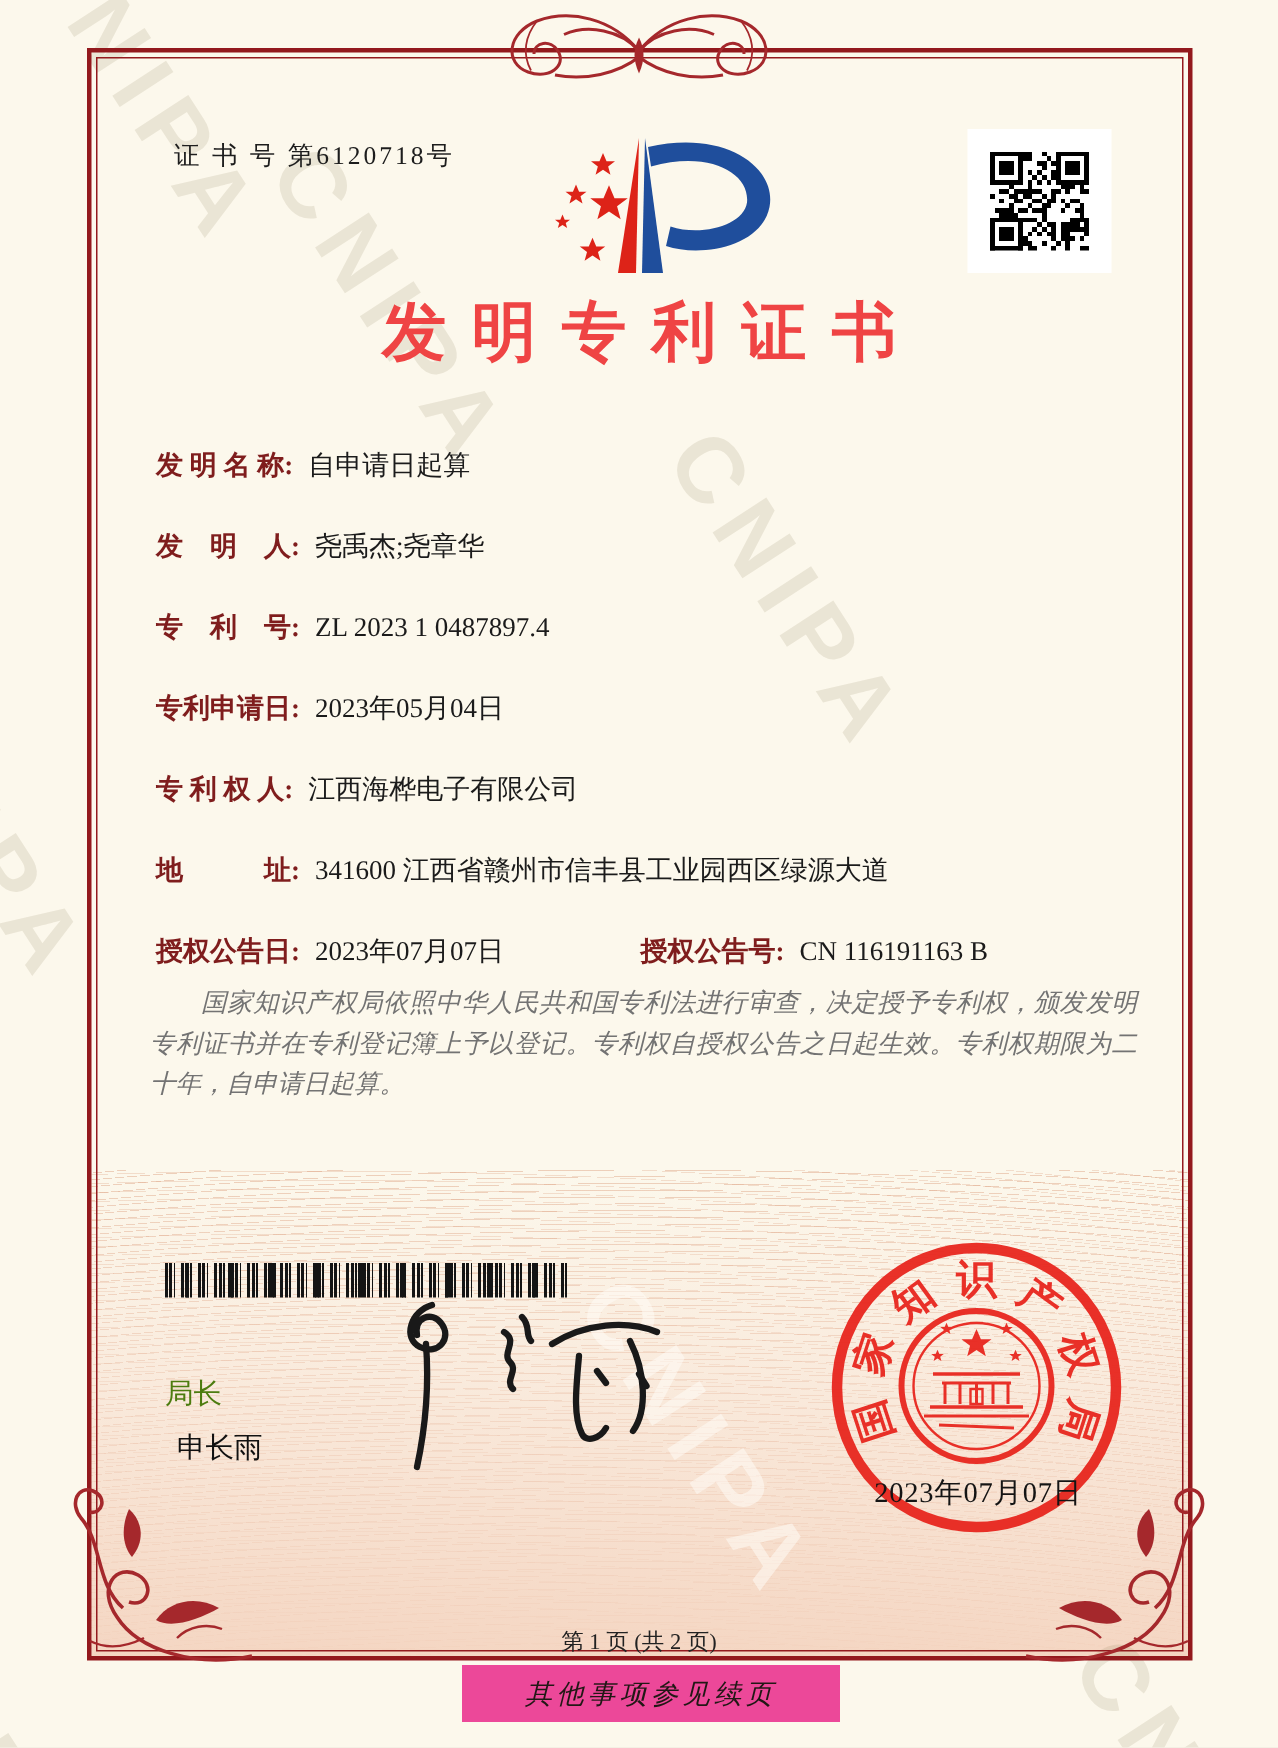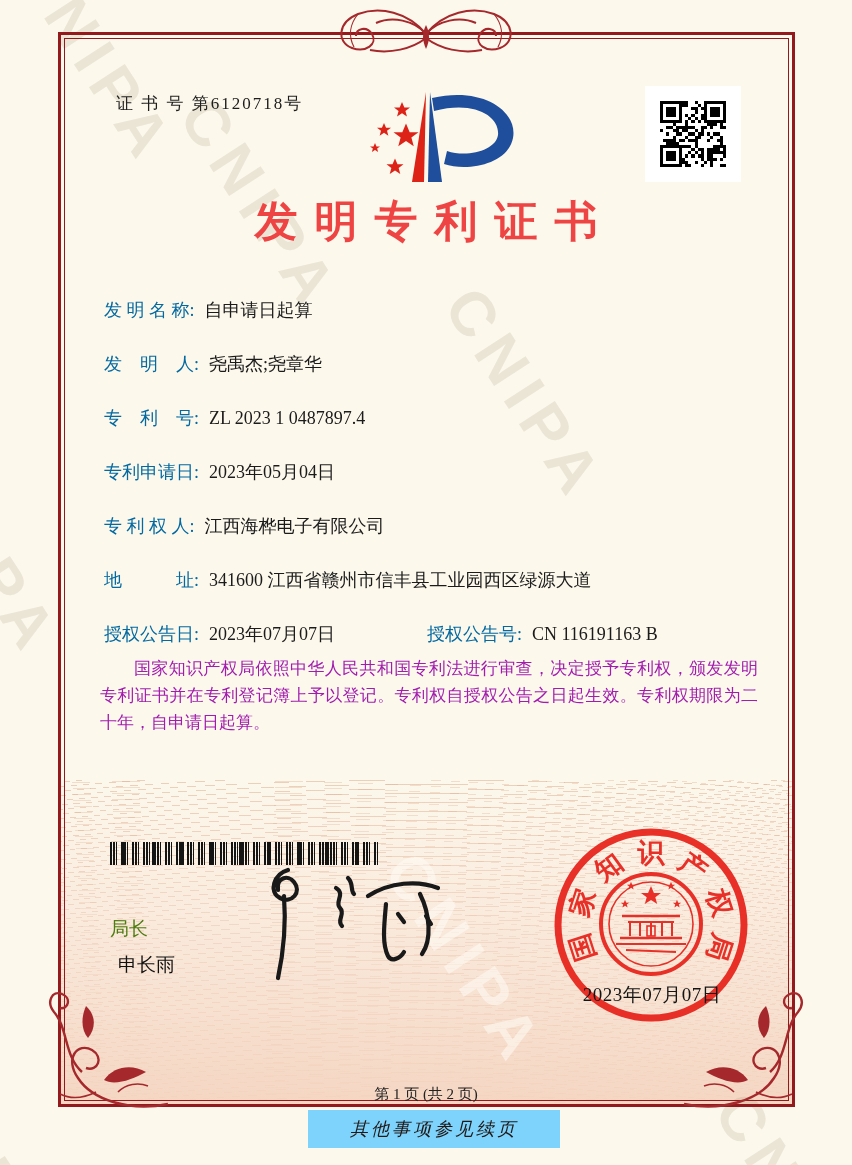--- a/index.html
+++ b/index.html
@@ -42,26 +42,26 @@
     background:#ffffff; z-index:5;
   }
   .qr-wrap svg { position:absolute; left:15px; top:15px; }
   .title {
     position:absolute; left:0; top:193px; width:852px; z-index:5;
     text-align:center; font-size:43px; font-weight:bold; color:#ef4444;
     letter-spacing:17px; text-indent:17px;
   }
   
   .row { position:absolute; left:104px; z-index:5; font-size:18px; color:#1b1b1b; white-space:nowrap; }
-  .row .lbl { color:#0369a1; }
+  .row .lbl { color:#7f1d1d;font-weight:bold; }
   .row .val { margin-left:10px; }
   
   .legal {
     position:absolute; left:100px; top:655px; width:658px; z-index:5;
-    font-size:17px; color:#a21caf; line-height:27px;
+    font-size:17px; font-style:italic; color:#737373; line-height:27px;
     text-align:justify;
   }
   .legal p { text-indent:2em; margin-bottom:7px; }
   
   .barcode {
     position:absolute; left:110px; top:842px; width:268px; height:23px; z-index:5;
     background:
       repeating-linear-gradient(90deg,#141414 0 2px,rgba(0,0,0,0) 2px 3px,#141414 3px 5px,rgba(0,0,0,0) 5px 6px,#141414 6px 7px,rgba(0,0,0,0) 7px 11px),
       repeating-linear-gradient(90deg,rgba(0,0,0,0) 0 13px,#141414 13px 16px,rgba(0,0,0,0) 16px 29px);
   }
@@ -81,21 +81,21 @@
     position:absolute; left:14px; top:162px; width:180px; z-index:8;
     text-align:center; font-size:19px; color:#141414; letter-spacing:0.5px;
   }
   
   .page-number {
     position:absolute; left:0; top:1068px; width:852px; z-index:5;
     text-align:center; font-size:15px; color:#222;margin-top:17px;
   }
   .note-box {
     position:absolute; left:308px; top:1110px; width:252px; height:38px; z-index:5;
-    background:#7dd3fc; display:flex; align-items:center; justify-content:center;
+    background:#ec4899; display:flex; align-items:center; justify-content:center;
   }
   .note-box span { font-size:18px; font-style:italic; color:#211815; letter-spacing:3px; }
 </style>
 </head>
 <body>
 
 <div class="page">
 
   <div class="wm" style="left:60px; top:-62px;">CNIPA</div>
   <div class="wm" style="left:225px; top:85px;">CNIPA</div>

